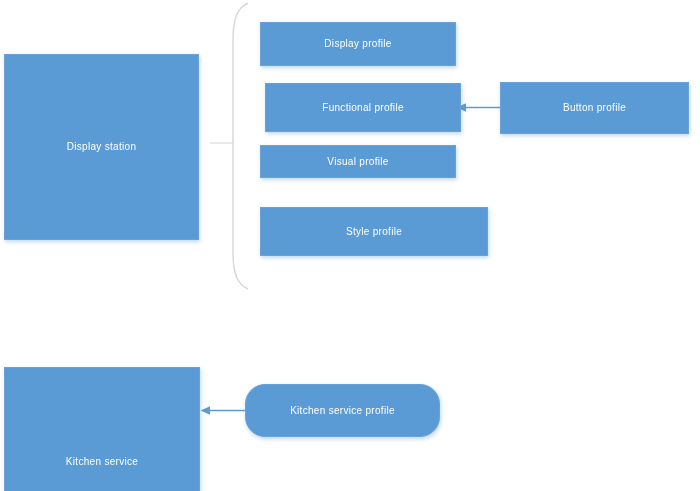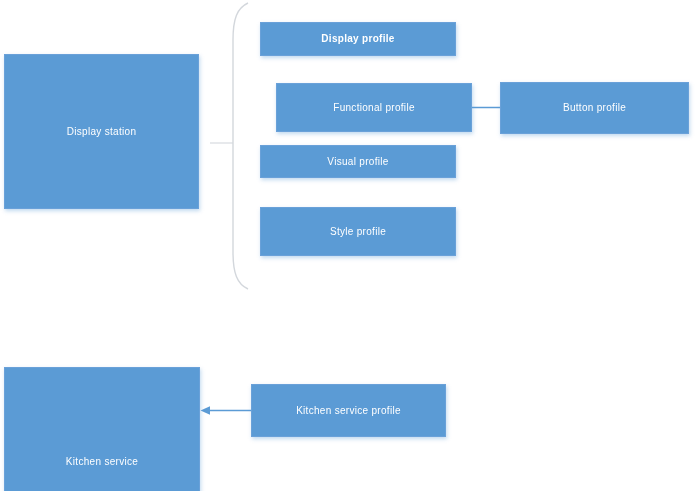--- a/index.html
+++ b/index.html
@@ -32,28 +32,28 @@
     box-sizing:border-box;
   }
   .node .lbl{
     color:var(--box-text);
     font-size:10px;
     letter-spacing:0.3px;
     text-align:center;
     line-height:1.2;
   }
   
-  .n-display-station        {left:4px;   top:54px;  width:195px; height:155px;}
-  .n-display-profile        {left:260px; top:22px;  width:196px; height:34px;font-weight:bold;}
-  .n-functional-profile     {left:276px; top:83px;  width:196px; height:49px;}
+  .n-display-station        {left:4px;   top:54px;  width:195px; height:186px;}
+  .n-display-profile        {left:260px; top:22px;  width:196px; height:44px;}
+  .n-functional-profile     {left:265px; top:83px;  width:196px; height:49px;}
   .n-visual-profile         {left:260px; top:145px; width:196px; height:33px;}
-  .n-style-profile          {left:260px; top:207px; width:196px; height:49px;}
+  .n-style-profile          {left:260px; top:207px; width:228px; height:49px;}
   .n-button-profile         {left:500px; top:82px;  width:189px; height:52px;}
   .n-kitchen-service        {left:4px;   top:335px; width:196px; height:189px;margin-top:32px;}
-  .n-kitchen-service-profile{left:251px; top:384px; width:195px; height:53px;}
+  .n-kitchen-service-profile{left:245px; top:384px; width:195px; height:53px;border-radius:20px;}
 </style>
 </head>
 <body>
 
 <div class="canvas">
 
   <svg class="edge-layer" width="700" height="491" viewBox="0 0 700 491" xmlns="http://www.w3.org/2000/svg">
 
     <line x1="210" y1="143" x2="233" y2="143" stroke="#e1e4e8" stroke-width="1.6"></line>
 

